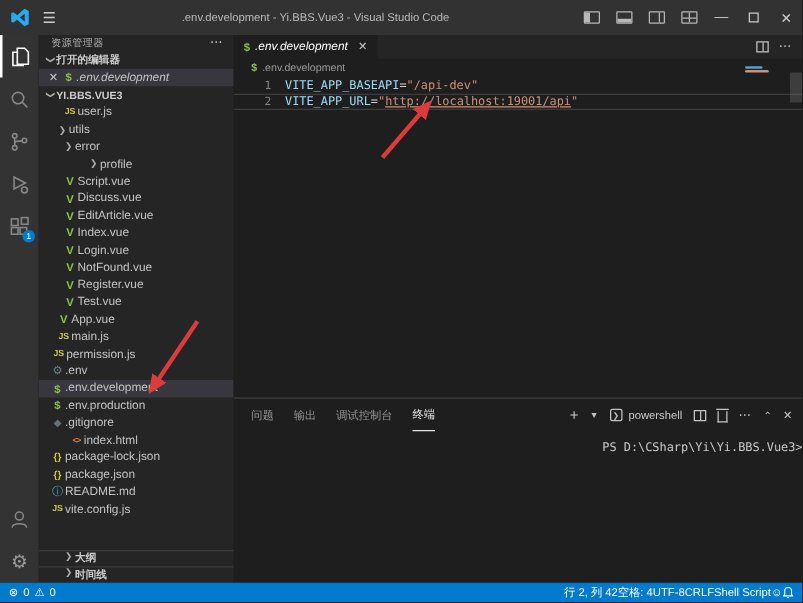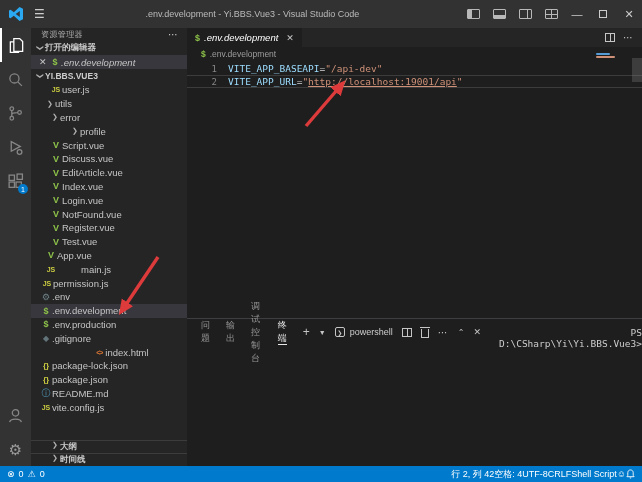--- a/index.html
+++ b/index.html
@@ -80,21 +80,21 @@
   .ctext { padding-left:11px; white-space:pre; }
   .tk.v { color:#9cdcfe; }
   .tk.o { color:#d4d4d4; }
   .tk.s { color:#ce9178; }
   .tk.link { text-decoration:underline; }
   .minimap { position:absolute; top:25px; right:24px; width:22px; }
   .mm-bar { height:2px; margin-bottom:1px; border-radius:1px; }
   .scrollthumb { position:absolute; top:30px; right:0; width:10px; height:24px; background:rgba(121,121,121,.35); }
 
   
-  .panel { height:148px; border-top:1px solid #3e3e42; display:flex; }
+  .panel { height:148px; border-top:1px solid #3e3e42; display:flex; flex-direction:column; }
   .panel-header { height:26px; display:flex; align-items:center; padding:0 8px 0 14px; }
   .ptab { font-size:9px; color:#969696; margin-right:16px; text-transform:none; height:26px; display:flex; align-items:center; }
   .ptab.active { color:#e7e7e7; border-bottom:1px solid #e7e7e7; }
   .panel-actions { margin-left:auto; display:flex; align-items:center; gap:9px; color:#c5c5c5; font-size:10px; }
   .ps-ic { width:10px; height:10px; border:1px solid #c5c5c5; border-radius:2px; font-size:6px; display:flex; align-items:center; justify-content:center; color:#c5c5c5; }
   .ps-label { font-size:9px; color:#cccccc; margin-left:-4px; }
   .trash { width:8px; height:9px; border:1px solid #c5c5c5; border-top:none; position:relative; margin-top:2px; }
   .trash::before { content:""; position:absolute; top:-2px; left:-2px; right:-2px; height:1px; background:#c5c5c5; }
   .terminal { flex:1; font-family:"DejaVu Sans Mono","Liberation Mono",monospace; font-size:9.5px; color:#cccccc; padding:8px 0 0 10px;text-align:right; }
 
@@ -253,21 +253,21 @@
             <span>Register.vue</span>
           </div>
           <div class="trow" style="padding-left: 19px;">
             <span class="ticon i-vue">V</span>
             <span>Test.vue</span>
           </div>
           <div class="trow" style="padding-left: 14px;">
             <span class="ticon i-vue">V</span>
             <span>App.vue</span>
           </div>
-          <div class="trow" style="padding-left: 14px; gap: 24px;">
+          <div class="trow" style="padding-left: 14px;">
             <span class="ticon i-js">JS</span>
             <span>main.js</span>
           </div>
           <div class="trow" style="padding-left: 10px;">
             <span class="ticon i-js">JS</span>
             <span>permission.js</span>
           </div>
           <div class="trow" style="padding-left: 9px;">
             <span class="ticon i-gear">⚙</span>
             <span>.env</span>
@@ -277,21 +277,21 @@
             <span>.env.development</span>
           </div>
           <div class="trow" style="padding-left: 9px;">
             <span class="ticon i-sh">$</span>
             <span>.env.production</span>
           </div>
           <div class="trow" style="padding-left: 9px;">
             <span class="ticon i-git">◆</span>
             <span>.gitignore</span>
           </div>
-          <div class="trow" style="padding-left: 24px; justify-content: center;">
+          <div class="trow" style="padding-left: 24px;">
             <span class="ticon i-html">&lt;&gt;</span>
             <span>index.html</span>
           </div>
           <div class="trow" style="padding-left: 9px;">
             <span class="ticon i-json">{}</span>
             <span>package-lock.json</span>
           </div>
           <div class="trow" style="padding-left: 9px;">
             <span class="ticon i-json">{}</span>
             <span>package.json</span>

